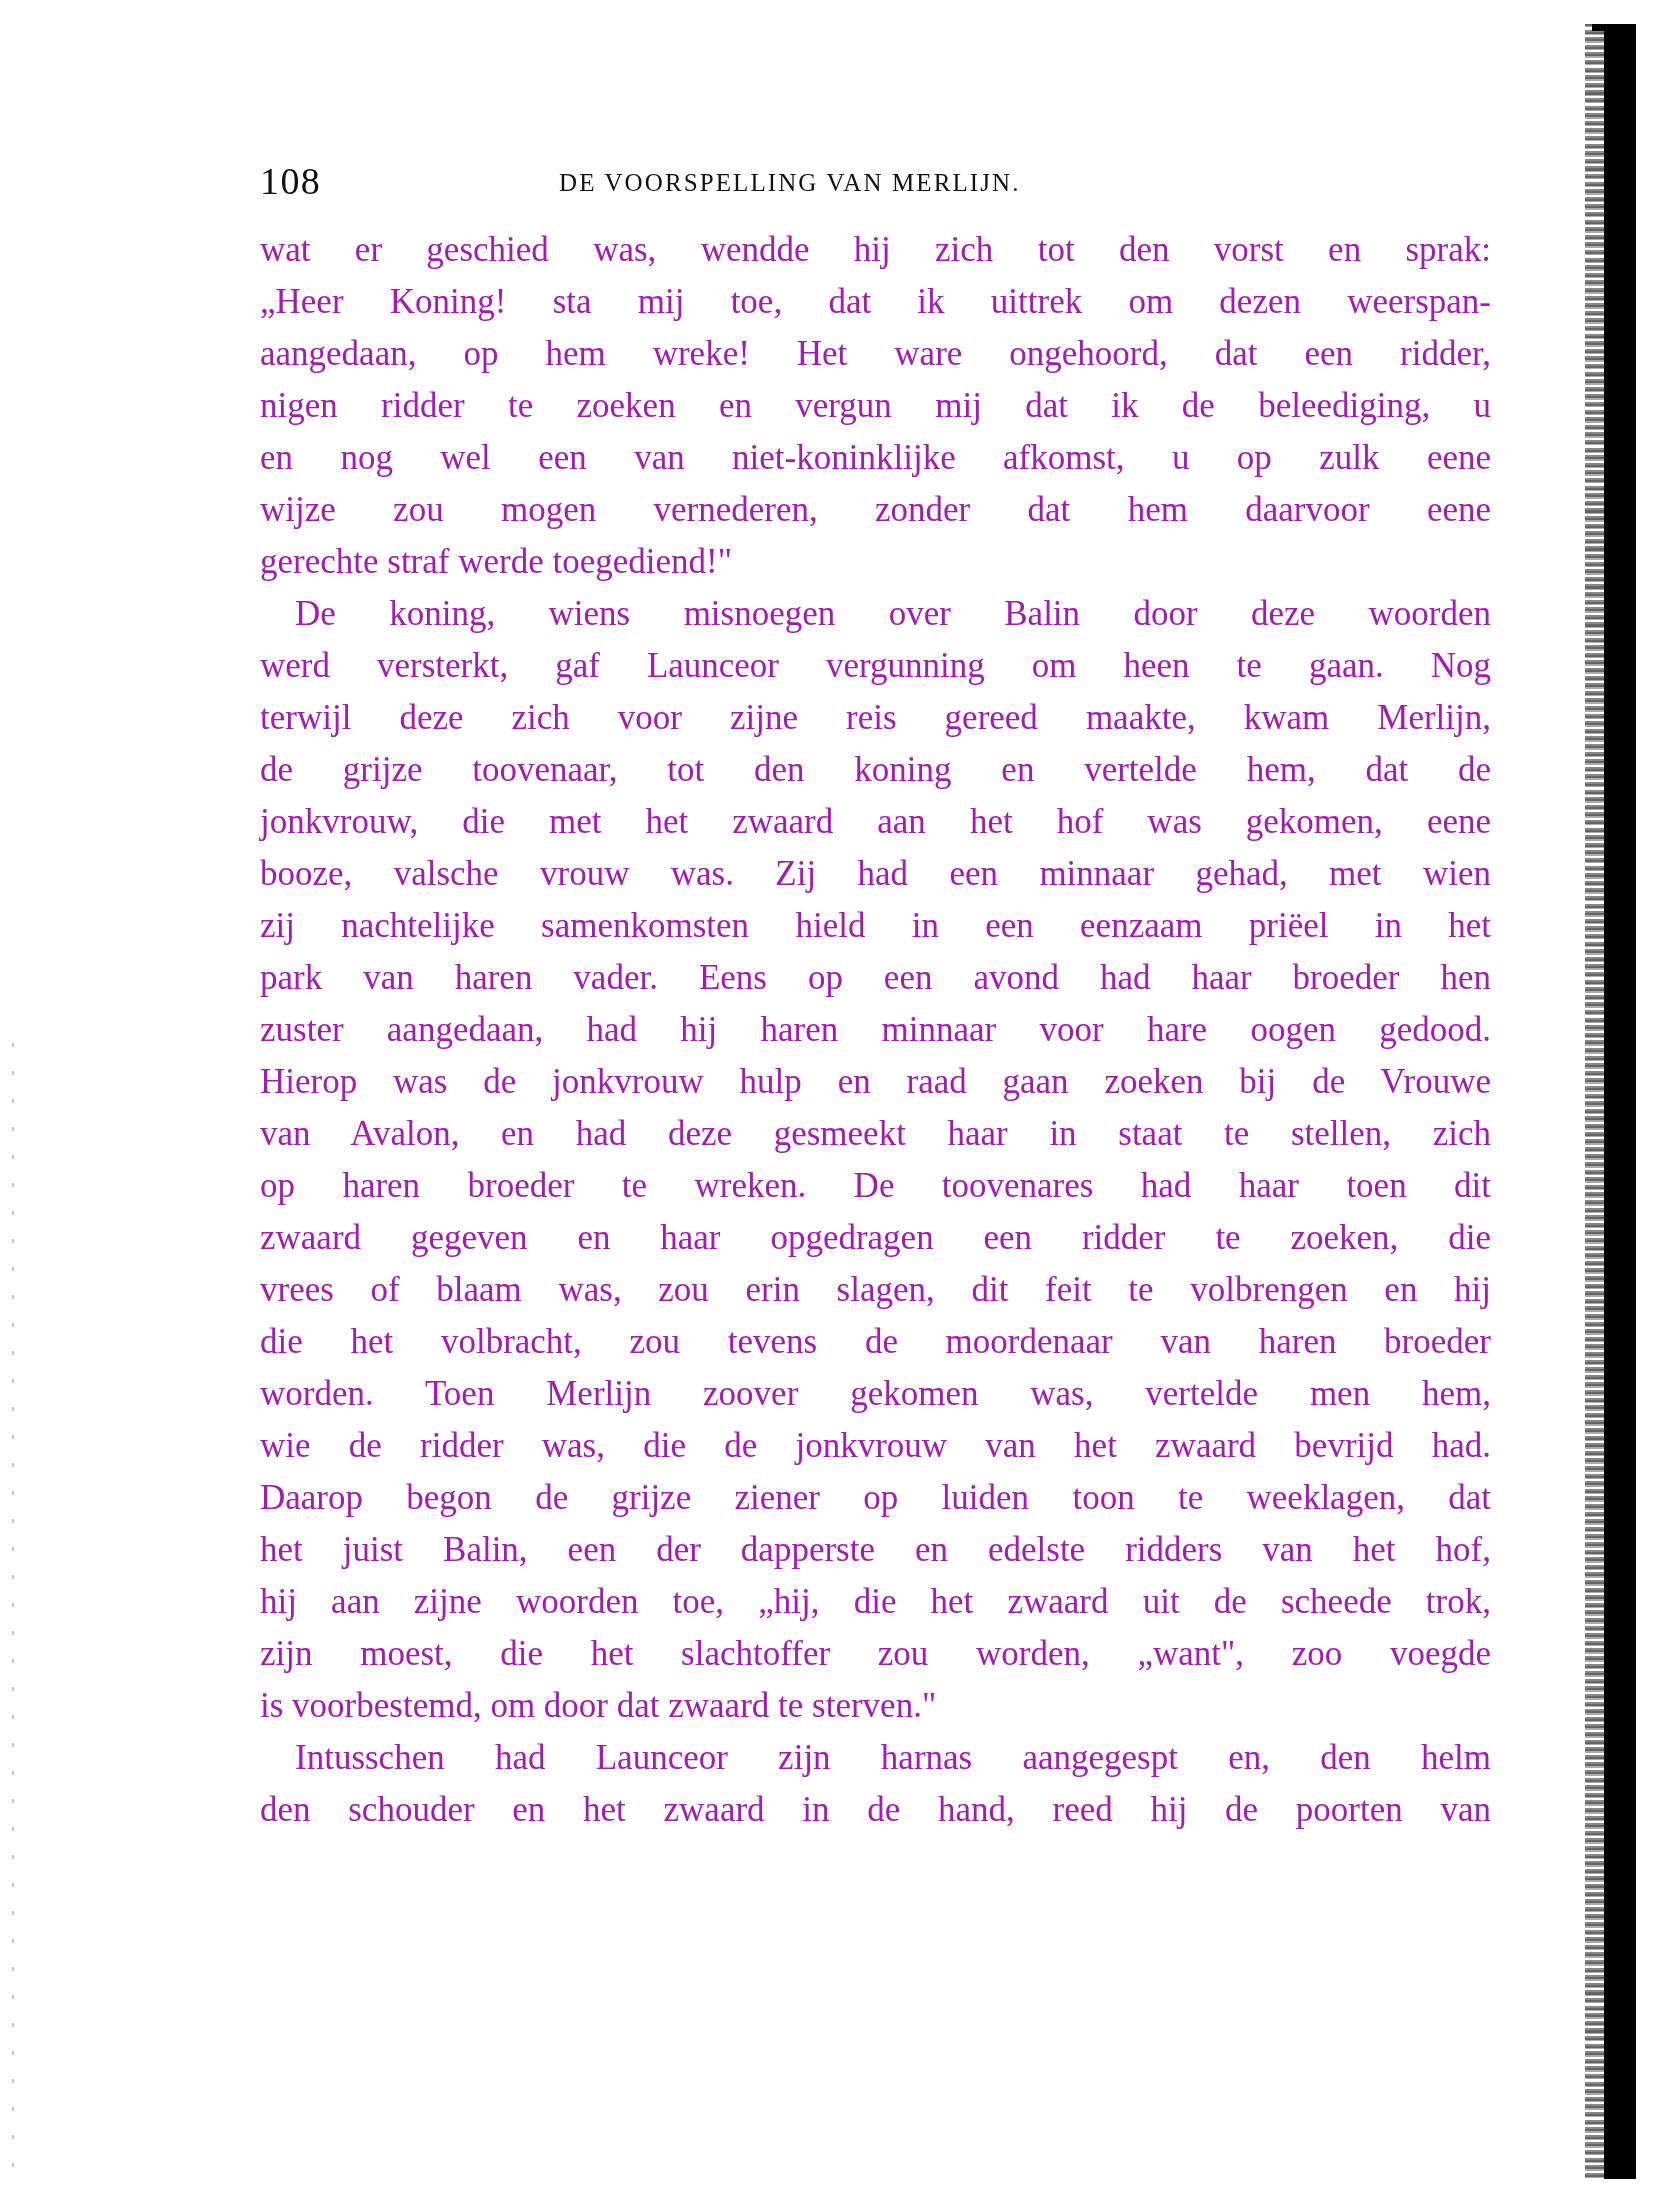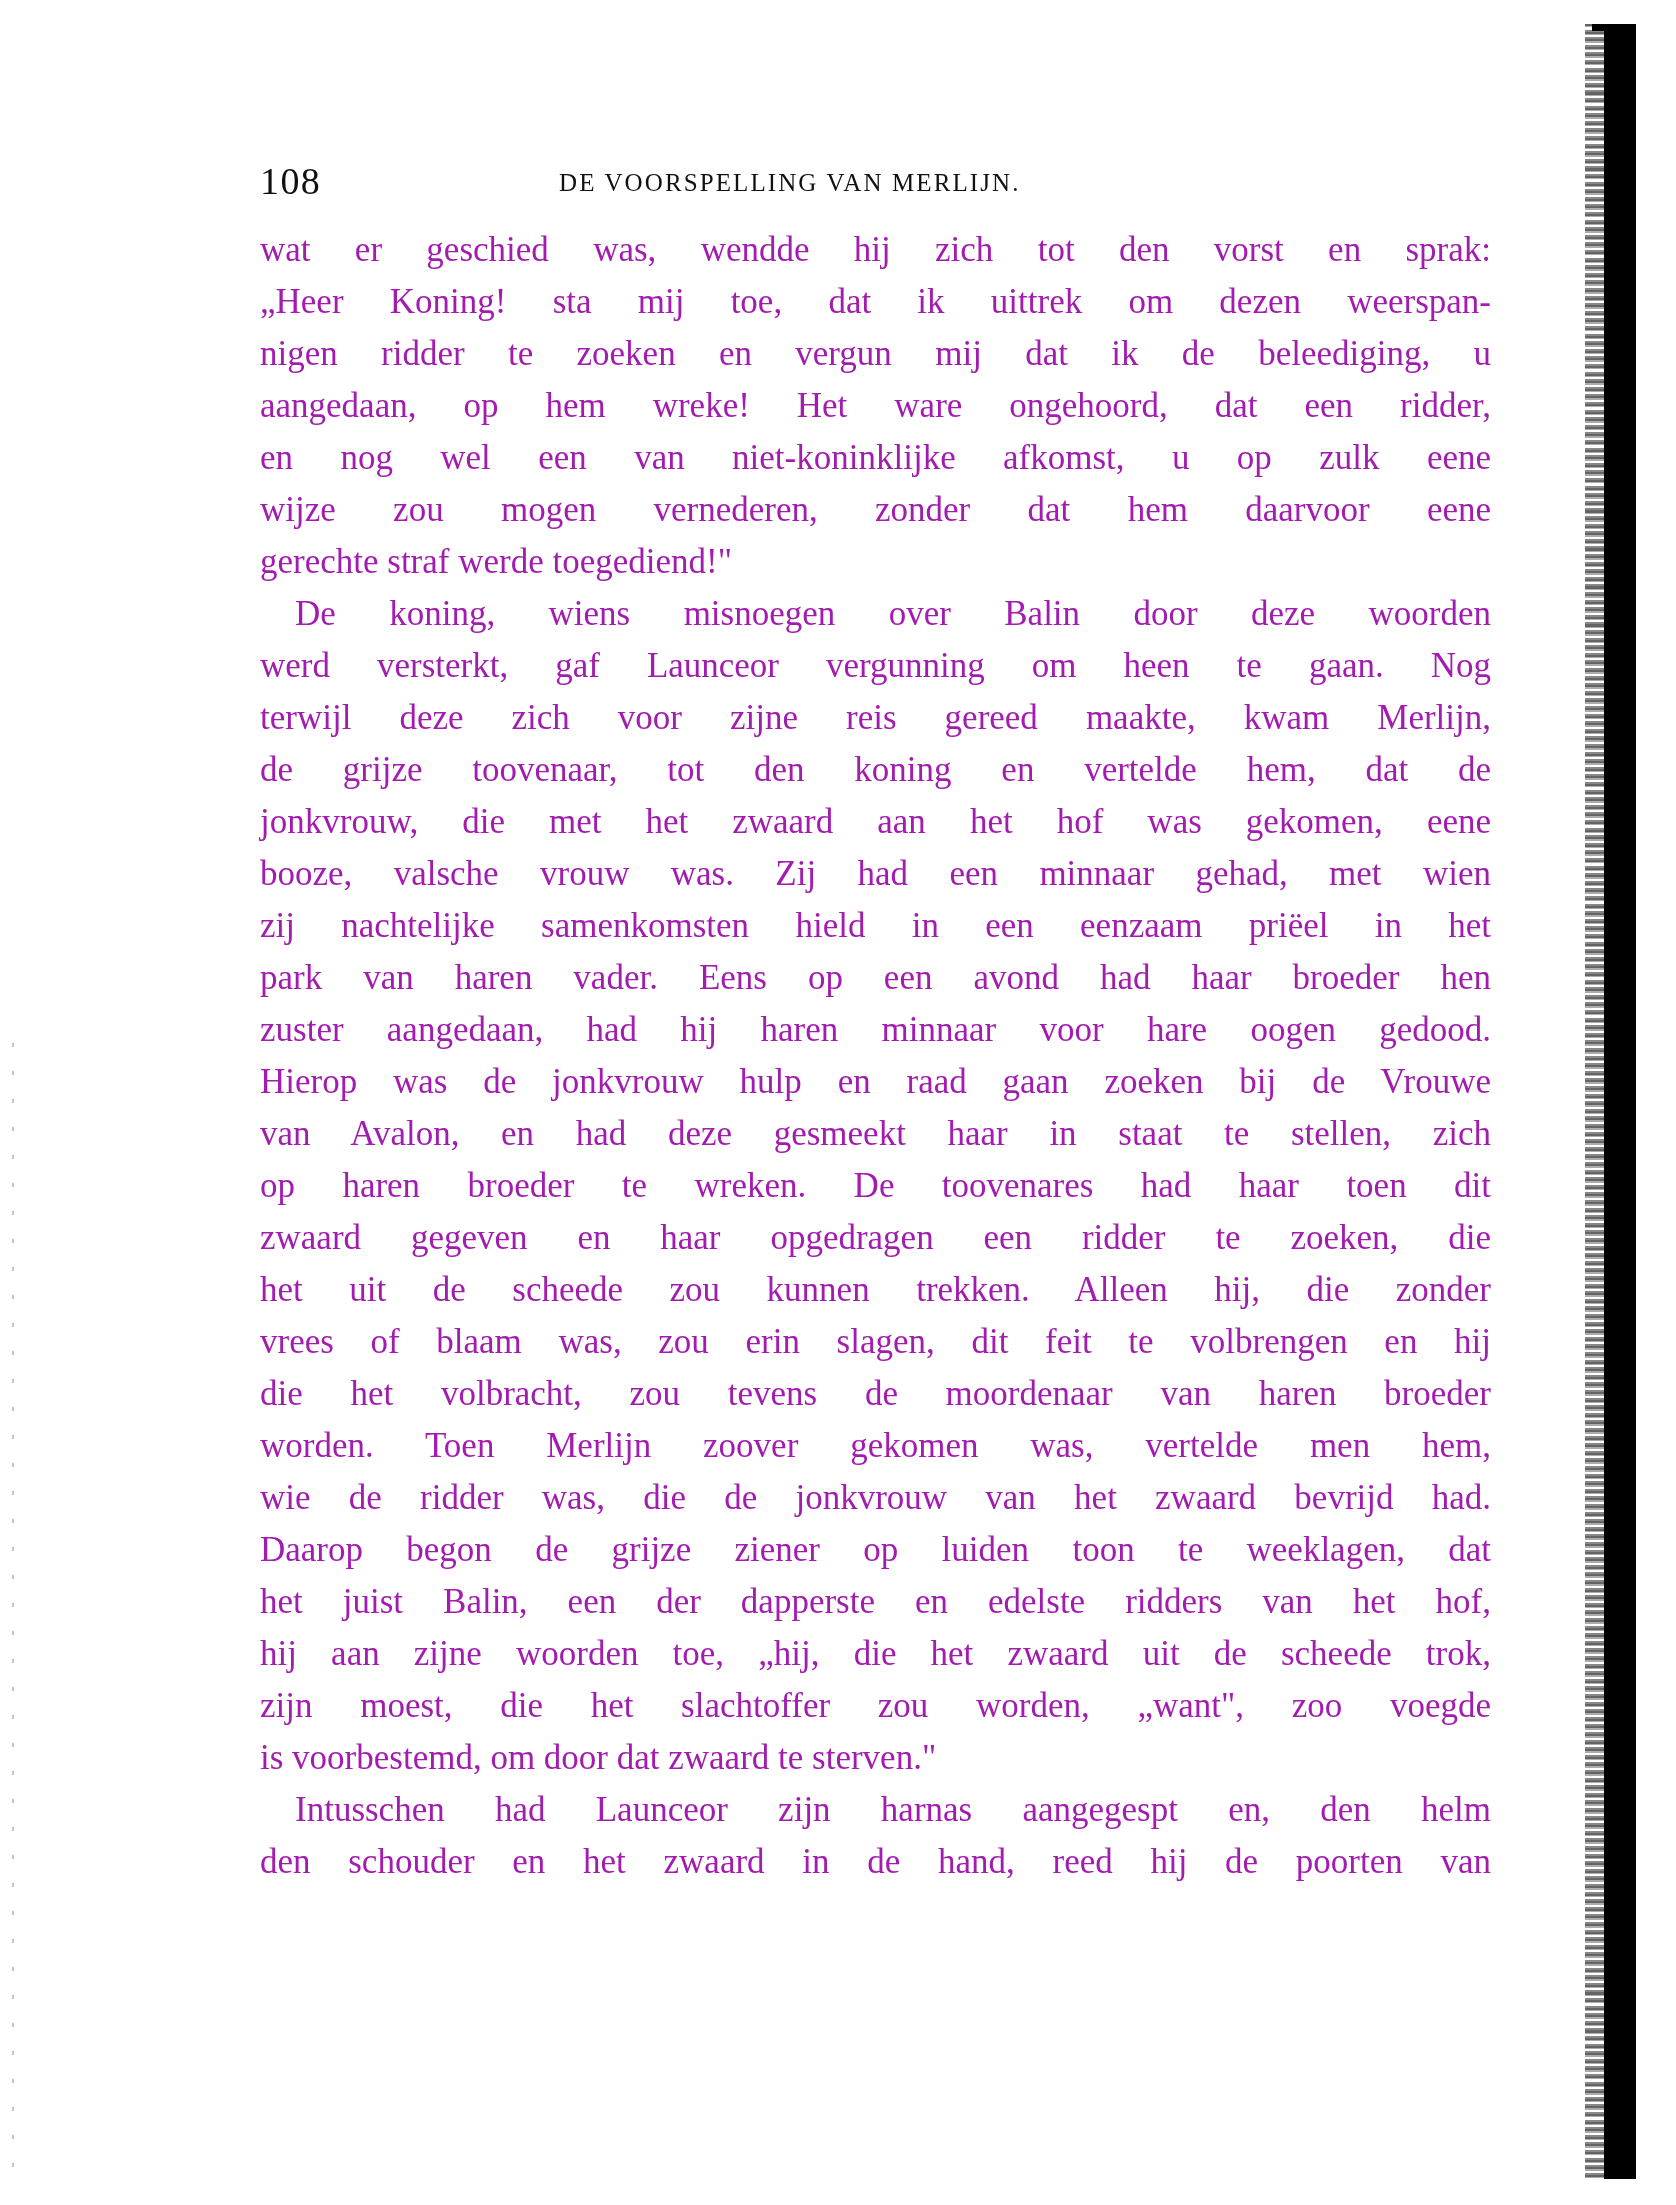--- a/index.html
+++ b/index.html
@@ -29,39 +29,38 @@
 
 <div class="page">
   <div class="header">
     <span class="page-number">108</span>
     <span class="running-title">DE VOORSPELLING VAN MERLIJN.</span>
   </div>
 
   <div class="body">
     <span class="line">wat er geschied was, wendde hij zich tot den vorst en sprak:</span>
     <span class="line">„Heer Koning! sta mij toe, dat ik uittrek om dezen weerspan-</span>
+    <span class="line">aangedaan, op hem wreke! Het ware ongehoord, dat een ridder,</span>
     <span class="line">nigen ridder te zoeken en vergun mij dat ik de beleediging, u</span>
-    <span class="line">aangedaan, op hem wreke! Het ware ongehoord, dat een ridder,</span>
     <span class="line">en nog wel een van niet-koninklijke afkomst, u op zulk eene</span>
     <span class="line">wijze zou mogen vernederen, zonder dat hem daarvoor eene</span>
     <span class="line last">gerechte straf werde toegediend!"</span>
     <span class="line indent">De koning, wiens misnoegen over Balin door deze woorden</span>
     <span class="line">werd versterkt, gaf Launceor vergunning om heen te gaan. Nog</span>
     <span class="line">terwijl deze zich voor zijne reis gereed maakte, kwam Merlijn,</span>
     <span class="line">de grijze toovenaar, tot den koning en vertelde hem, dat de</span>
     <span class="line">jonkvrouw, die met het zwaard aan het hof was gekomen, eene</span>
     <span class="line">booze, valsche vrouw was. Zij had een minnaar gehad, met wien</span>
     <span class="line">zij nachtelijke samenkomsten hield in een eenzaam priëel in het</span>
     <span class="line">park van haren vader. Eens op een avond had haar broeder hen</span>
     <span class="line">zuster aangedaan, had hij haren minnaar voor hare oogen gedood.</span>
     <span class="line">Hierop was de jonkvrouw hulp en raad gaan zoeken bij de Vrouwe</span>
     <span class="line">van Avalon, en had deze gesmeekt haar in staat te stellen, zich</span>
     <span class="line">op haren broeder te wreken. De toovenares had haar toen dit</span>
     <span class="line">zwaard gegeven en haar opgedragen een ridder te zoeken, die</span>
-    <span class="line">het uit de scheede zou kunnen trekken. Alleen hij, die zonder</span>
     <span class="line">vrees of blaam was, zou erin slagen, dit feit te volbrengen en hij</span>
     <span class="line">die het volbracht, zou tevens de moordenaar van haren broeder</span>
     <span class="line">worden. Toen Merlijn zoover gekomen was, vertelde men hem,</span>
     <span class="line">wie de ridder was, die de jonkvrouw van het zwaard bevrijd had.</span>
     <span class="line">Daarop begon de grijze ziener op luiden toon te weeklagen, dat</span>
     <span class="line">het juist Balin, een der dapperste en edelste ridders van het hof,</span>
     <span class="line">hij aan zijne woorden toe, „hij, die het zwaard uit de scheede trok,</span>
     <span class="line">zijn moest, die het slachtoffer zou worden, „want", zoo voegde</span>
     <span class="line last">is voorbestemd, om door dat zwaard te sterven."</span>
     <span class="line indent">Intusschen had Launceor zijn harnas aangegespt en, den helm</span>

